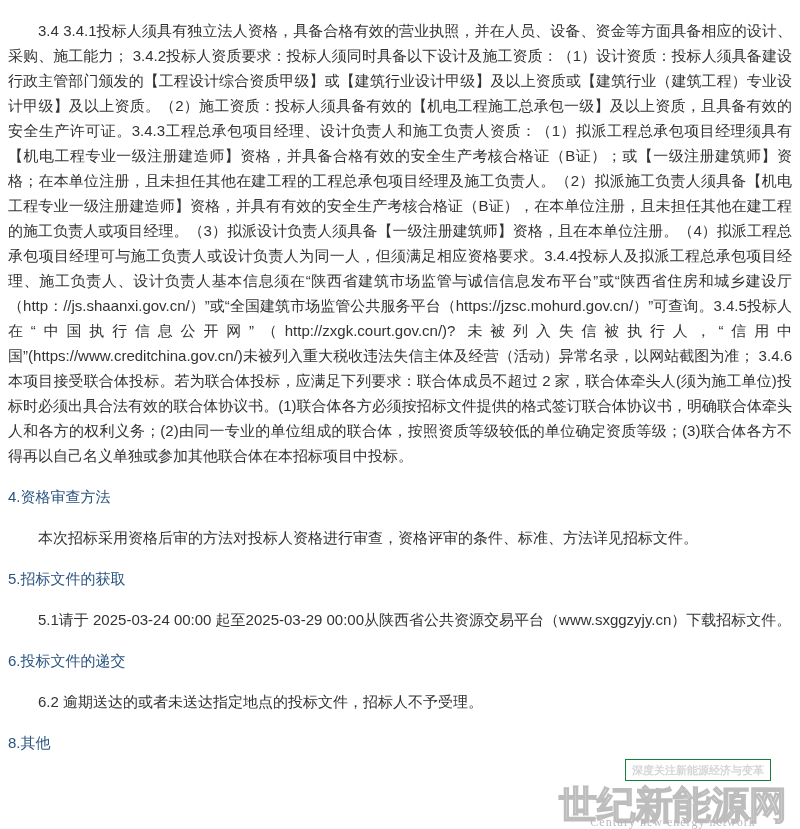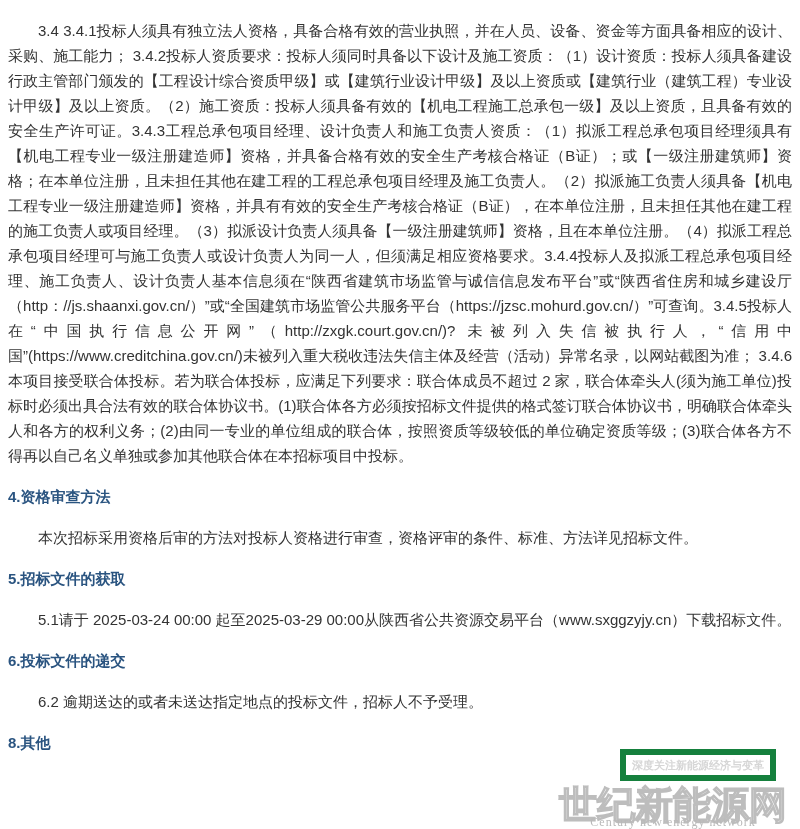--- a/index.html
+++ b/index.html
@@ -22,36 +22,36 @@
   }
   .doc p {
     margin: 16px 0;
     text-indent: 2em;
   }
   .doc h2 {
     font-size: 15px;
     line-height: 25px;
     color: #2a5480;
     margin: 15px 0 13px 0;
-    font-weight: bold;
+    font-weight: normal;
     text-align: left;
   }
   .watermark {
     position: absolute;
     right: 2px;
     bottom: 0px;
     width: 250px;
     z-index: 2;
     pointer-events: none;
     text-align: center;
   }
   .watermark .tagline {
     display: inline-block;
     margin-left: 50px;
-    border: 6px solid #15803d;
+    border: 1px solid #15803d;
     color: #d6d6d6;
     font-size: 11px;
     line-height: 16px;
     padding: 2px 6px;
     white-space: nowrap;
     font-weight: bold;
   }
   .watermark .wm-title {
     font-size: 38px;
     line-height: 44px;

